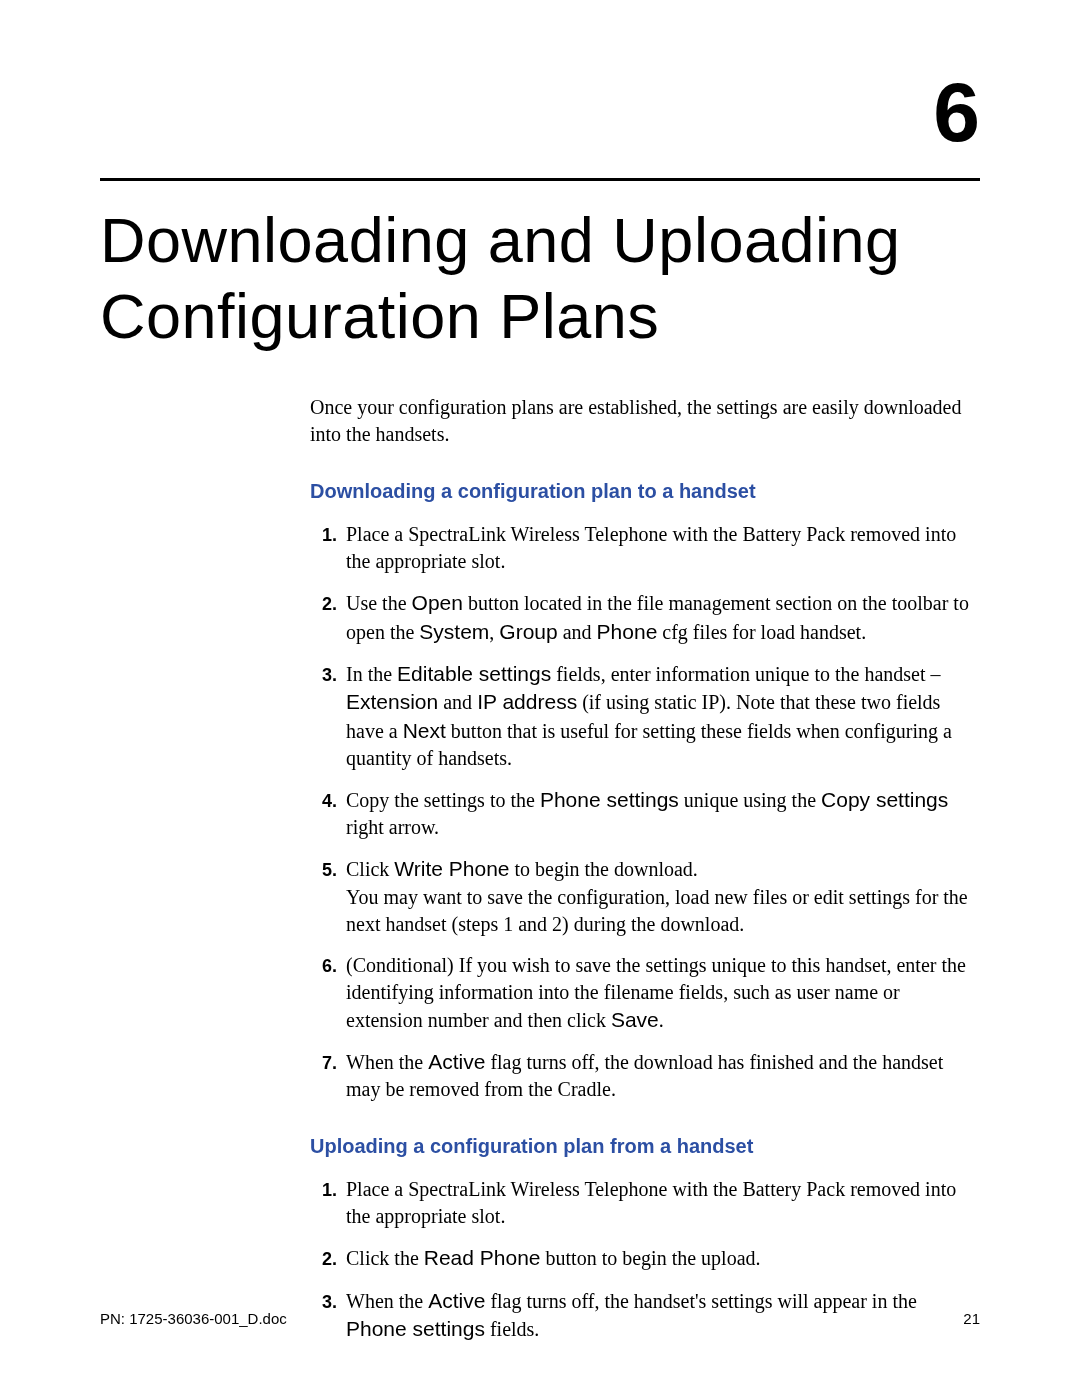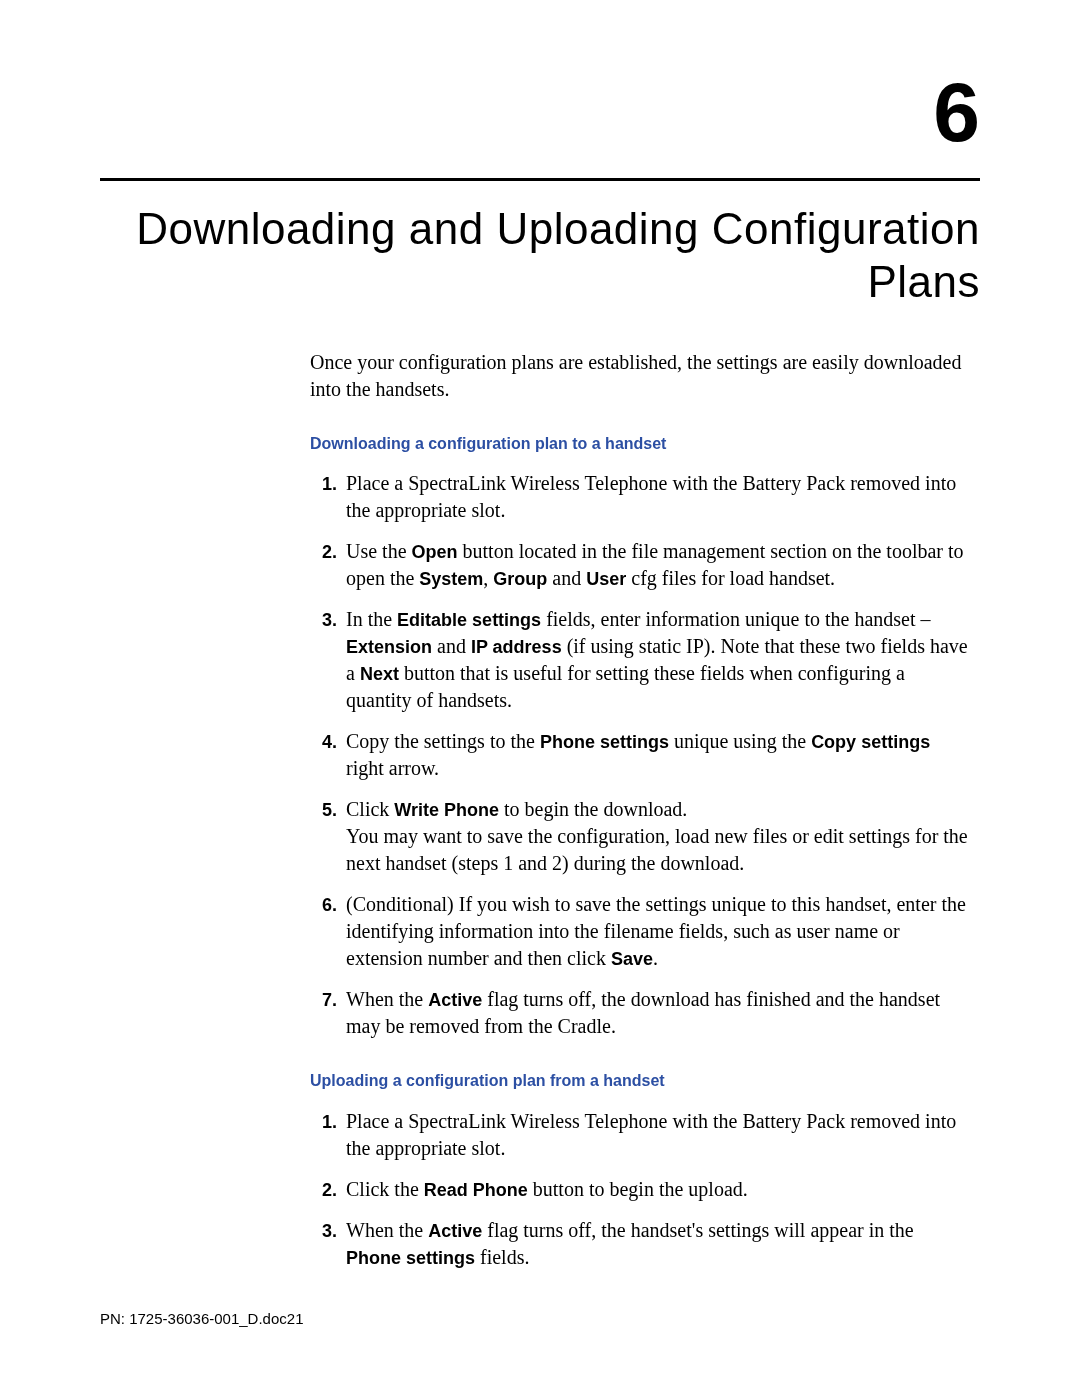--- a/index.html
+++ b/index.html
@@ -24,71 +24,71 @@
     margin: 0;
     line-height: 1;
   }
   .rule {
     border: none;
     border-top: 3px solid #000;
     margin: 24px 0 22px 0;
   }
   .chapter-title {
     font-family: "Futura", "Century Gothic", "Trebuchet MS", Arial, sans-serif;
-    font-size: 44px;
+    font-size: 63px;
     font-weight: 400;
     line-height: 1.2;
     margin: 0 0 40px 0;
     letter-spacing: 0.5px;
-    text-align: right;
   }
   .body {
     margin-left: 210px;
     margin-right: 10px;
     font-size: 20px;
     line-height: 1.35;
   }
   .intro {
     margin: 0 0 30px 0;
     font-family: Liberation Serif, serif;
   }
   .section-head {
     font-family: "Futura", "Century Gothic", "Trebuchet MS", Arial, sans-serif;
     color: #2c4fa3;
-    font-size: 16px;
+    font-size: 20px;
     font-weight: 700;
     margin: 30px 0 16px 0;
   }
   ol.steps {
     margin: 0;
     padding: 0 0 0 32px;
   }
   ol.steps > li {
     margin: 0 0 14px 0;
     padding-left: 4px;
   }
   ol.steps > li::marker {
     font-family: Arial, Helvetica, sans-serif;
     font-weight: 700;
     font-size: 18px;
   }
   .u { }
   .b-sans {
     font-family: Arial, Helvetica, sans-serif;
-    font-weight: 700;
-    font-size: 18px;
+    font-weight: 400;
+    font-size: 21px;
   }
   .footer {
     position: absolute;
     left: 100px;
     right: 100px;
     bottom: 70px;
     font-family: "Futura", "Century Gothic", "Trebuchet MS", Arial, sans-serif;
     font-size: 15px;
     display: flex;
+    justify-content: space-between;
   }
 </style>
 </head>
 <body>
 
 <div class="page">
 
   <div class="chapter-number">6</div>
 
   <hr class="rule">
@@ -99,21 +99,21 @@
 
     <p class="intro">Once your configuration plans are established, the settings are easily downloaded into the handsets.</p>
 
     <div class="section-head">Downloading a configuration plan to a handset</div>
 
     <ol class="steps">
       <li>
         <span>Place a SpectraLink Wireless Telephone </span><span class="u">with the Battery Pack removed</span><span> into the appropriate slot.</span>
       </li>
       <li>
-        <span>Use the </span><span class="b-sans">Open</span><span> button located in the file management section on the toolbar to open the </span><span class="b-sans">System</span><span>, </span><span class="b-sans">Group</span><span> and </span><span class="b-sans">User</span><span> cfg files for load handset.</span>
+        <span>Use the </span><span class="b-sans">Open</span><span> button located in the file management section on the toolbar to open the </span><span class="b-sans">System</span><span>, </span><span class="b-sans">Group</span><span> and </span><span class="b-sans">Phone</span><span> cfg files for load handset.</span>
       </li>
       <li>
         <span>In the </span><span class="b-sans">Editable settings</span><span> fields, enter information unique to the handset – </span><span class="b-sans">Extension</span><span> and </span><span class="b-sans">IP address</span><span> (if using static IP). Note that these two fields have a </span><span class="b-sans">Next</span><span> button that is useful for setting these fields when configuring a quantity of handsets.</span>
       </li>
       <li>
         <span>Copy the settings to the </span><span class="b-sans">Phone settings</span><span> unique using the </span><span class="b-sans">Copy settings</span><span> right arrow.</span>
       </li>
       <li>
         <span>Click </span><span class="b-sans">Write Phone</span><span> to begin the download.</span><br>
         <span>You may want to save the configuration, load new files or edit settings for the next handset (steps 1 and 2) during the download.</span>

